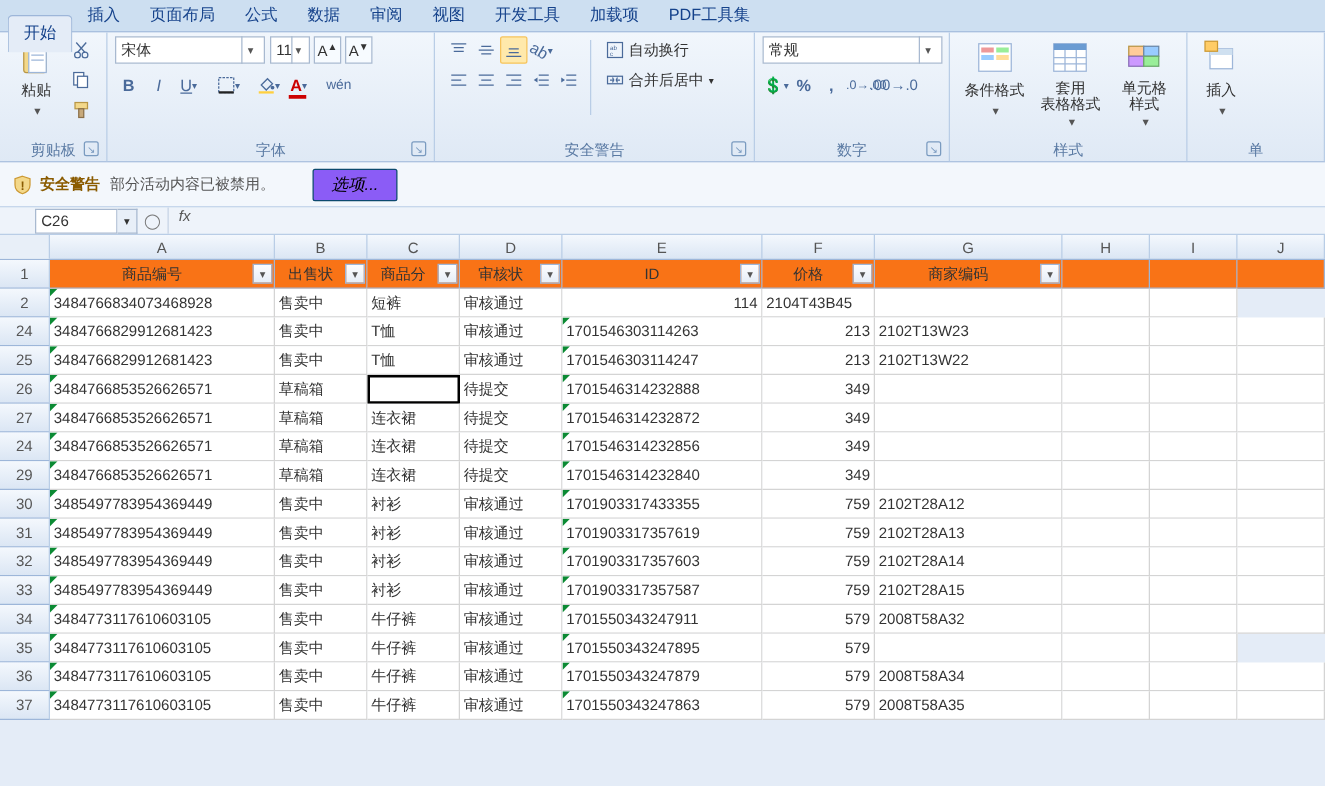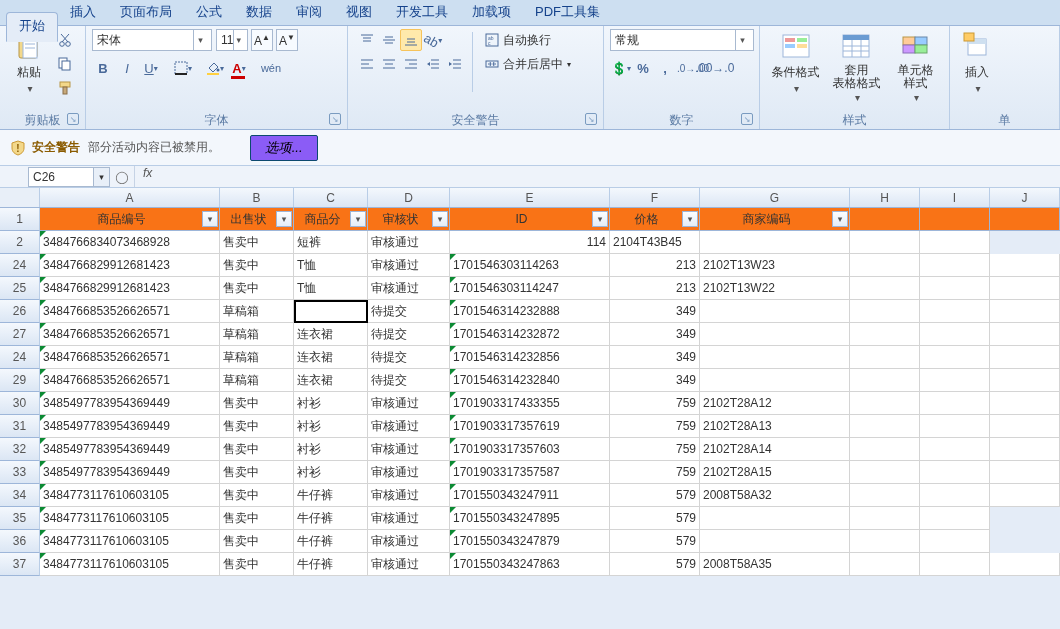--- a/index.html
+++ b/index.html
@@ -639,20 +639,21 @@
         <div class="cell"></div>
       </div>
       <div class="row">
         <div class="rh">36</div>
         <div class="cell txtnum">3484773117610603105</div>
         <div class="cell">售卖中</div>
         <div class="cell">牛仔裤</div>
         <div class="cell">审核通过</div>
         <div class="cell txtnum">1701550343247879</div>
         <div class="cell num">579</div>
+        <div class="cell">2008T58A34</div>
         <div class="cell"></div>
         <div class="cell"></div>
         <div class="cell"></div>
       </div>
       <div class="row">
         <div class="rh">37</div>
         <div class="cell txtnum">3484773117610603105</div>
         <div class="cell">售卖中</div>
         <div class="cell">牛仔裤</div>
         <div class="cell">审核通过</div>

